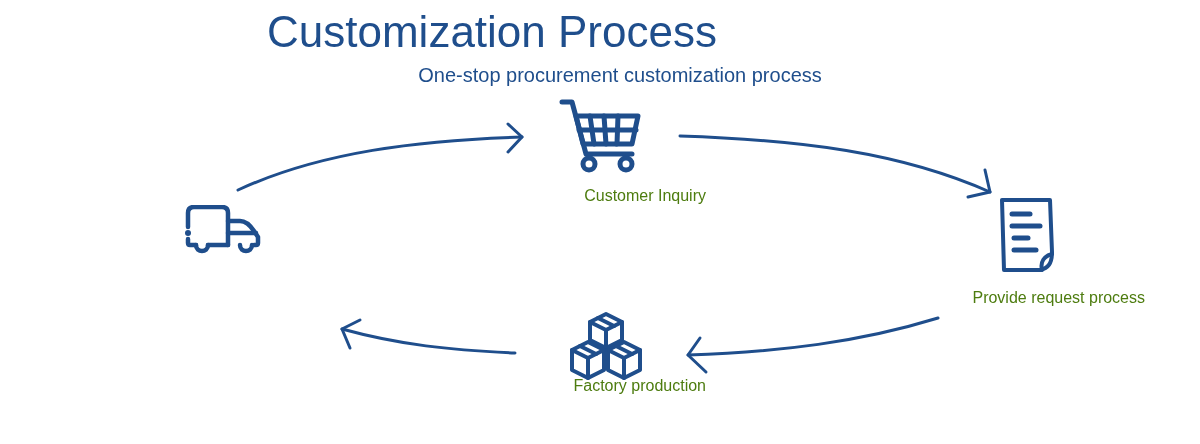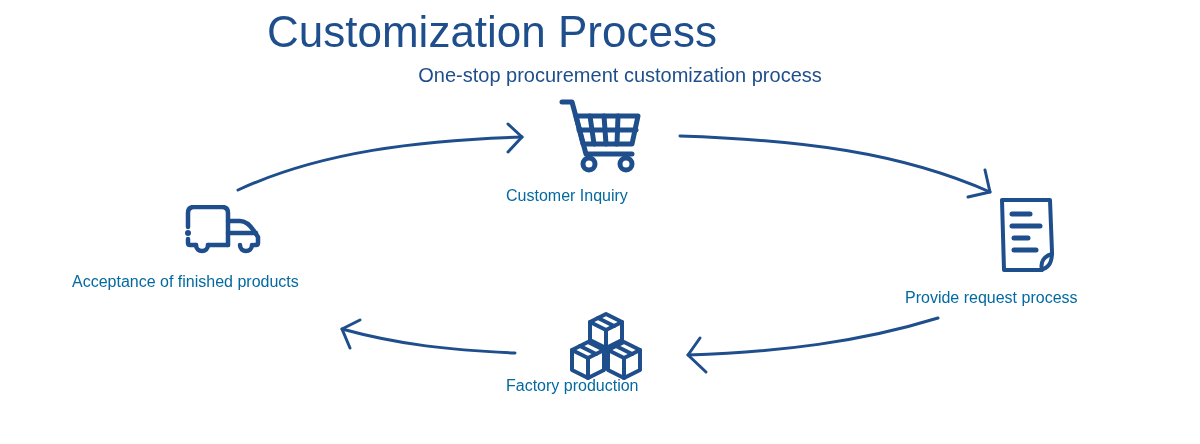--- a/index.html
+++ b/index.html
@@ -2,21 +2,21 @@
 <html><head>
   <meta charset="utf-8">
   <style>
     html, body { margin: 0; padding: 0; background: #ffffff; }
     body { width: 1200px; height: 444px; position: relative; overflow: hidden;
            font-family: "Liberation Sans", "DejaVu Sans", sans-serif; color: #1f4e8c; }
     .title { position: absolute; left: 0; width: 984px; top: 6px; text-align: center;
              font-size: 44px; line-height: 52px; color: #1f4e8c; }
     .subtitle { position: absolute; left: 0; width: 1200px; top: 62px; text-align: center;
                 font-size: 20px; line-height: 26px; color: #1f4e8c; padding-left: 20px; }
-    .label { position: absolute; text-align: left; font-size: 16px; line-height: 20px; color: #0369a1; white-space: nowrap; }
+    .label { position: absolute; text-align: right; font-size: 16px; line-height: 20px; color: #4d7c0f; white-space: nowrap; }
     svg.canvas { position: absolute; left: 0; top: 0; }
     .icon { position: absolute; }
   </style>
 </head>
 <body>
 
 <div class="title">Customization Process</div>
 <div class="subtitle">One-stop procurement customization process</div>
 
 <svg class="canvas" width="1200" height="444">
@@ -86,14 +86,13 @@
     <path d="M4,34 L4,38 C4,40 5,40 6,40 L12,40"></path>
     <path d="M24,40 L44,40"></path>
     <path d="M44,16 L56,16 C62,16 66,20 70,26 L74,32 L74,38 C74,40 73,40 72,40 L70,40"></path>
     <line x1="44" y1="28" x2="72" y2="28"></line>
     <path d="M12,40 C12,48 24,48 24,40"></path>
     <path d="M56,40 C56,48 68,48 68,40"></path>
   </g>
   <circle cx="4" cy="28" r="3" fill="#1f4e8c"></circle>
 </svg>
 <div class="label" style="left:72px; width:300px; top:272px;">
-  <div>Acceptance of finished products</div>
 </div>
 
 </body></html>

